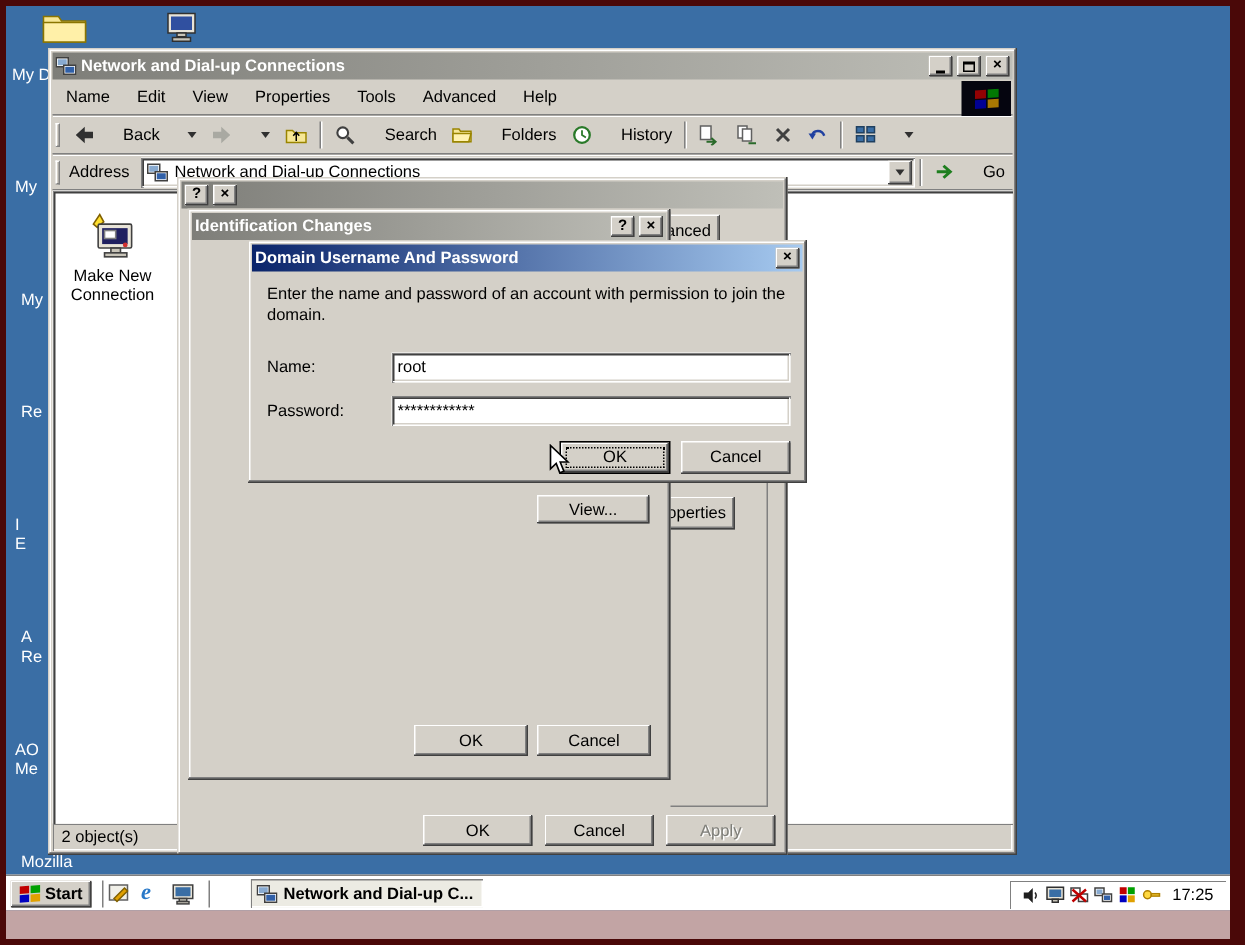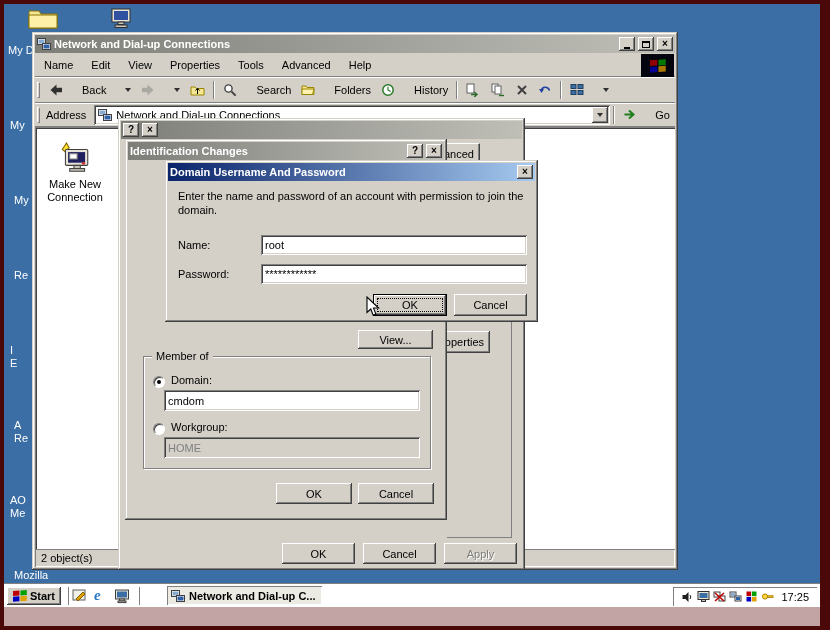--- a/index.html
+++ b/index.html
@@ -312,33 +312,20 @@
       <div class="cap-btn">
           <span>?</span>
         </div>
       <div class="cap-btn">
           <span>×</span>
         </div>
     </div>
 
     <div class="btn abs" style="left:233px; top:191px; width:75px; height:19px;">View...</div>
 
-    <div class="groupbox" style="left:18px; top:217px; width:288px; height:113px;">
-      <span class="group-label">Member of</span>
-
-      <div class="radio" style="left:9px; top:19px;">
-          <div class="dot"></div>
-        </div>
-      <span class="lbl" style="left:27px; top:17px;">Domain:</span>
-      <input class="field abs" style="left: 20px; top: 33px; width: 256px; height: 21px;" readonly="" value="cmdom">
-
-      <div class="radio" style="left:9px; top:66px;"></div>
-      <span class="lbl" style="left:27px; top:64px;">Workgroup:</span>
-      <input class="field field-disabled abs" style="left: 20px; top: 80px; width: 256px; height: 21px;" readonly="" value="HOME">
-    </div>
 
     <div class="btn abs" style="left:151px; top:344px; width:76px; height:21px;">OK</div>
     <div class="btn abs" style="left:233px; top:344px; width:76px; height:21px;">Cancel</div>
   </div>
 
   <div class="win" style="left:122px; top:160px; width:373px; height:162px; z-index:30;margin-left:43px;">
     <div class="titlebar active">
       <span class="title-text">Domain Username And Password</span>
       <div class="cap-btn">
           <span>×</span>

